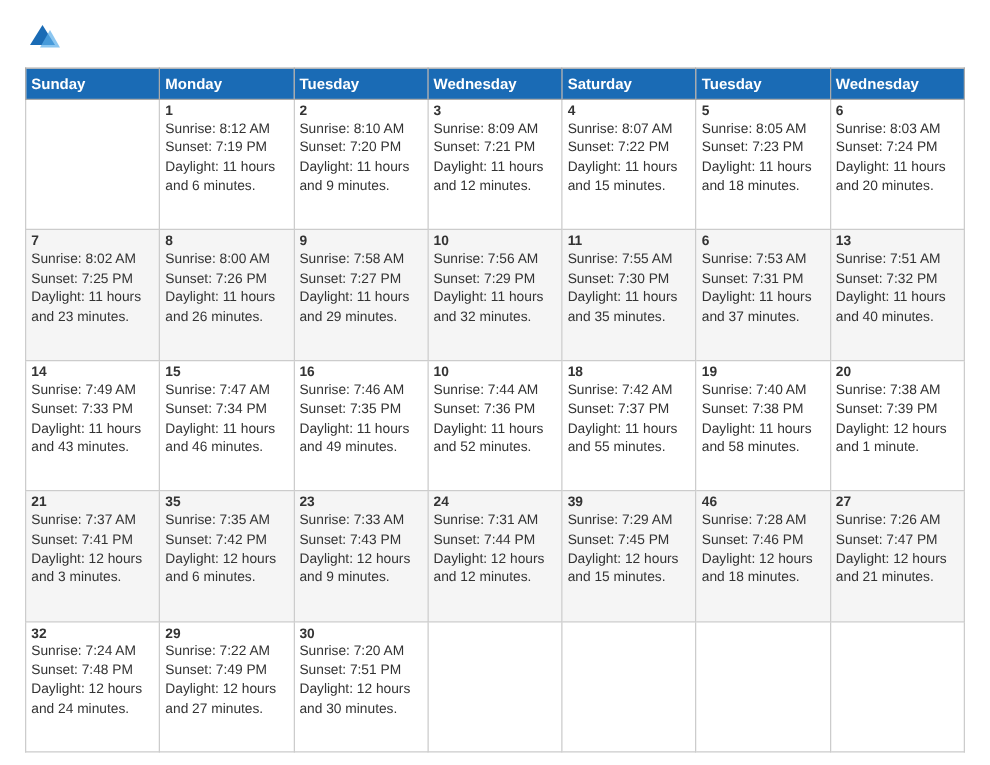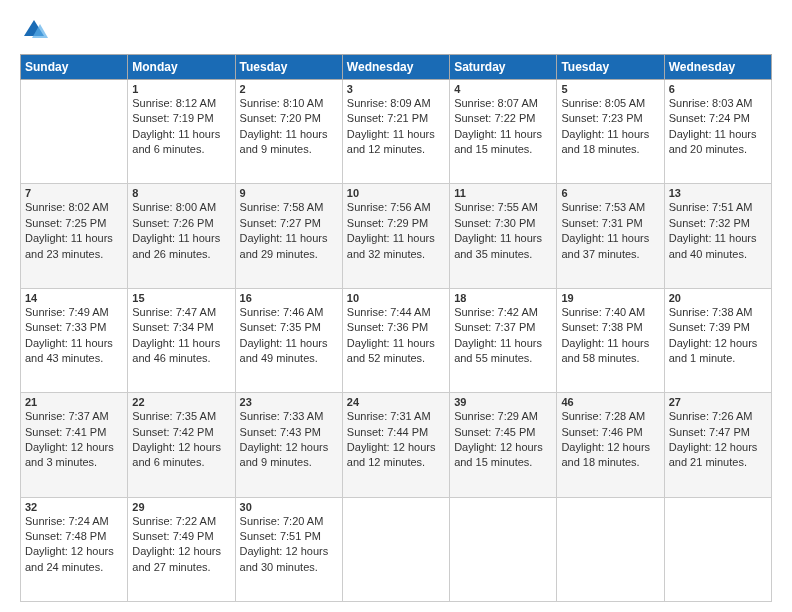--- a/index.html
+++ b/index.html
@@ -222,21 +222,21 @@
             <div class="day-num">20</div>
             <div class="day-info">Sunrise: 7:38 AM<br>Sunset: 7:39 PM<br>Daylight: 12 hours and 1 minute.</div>
           </td>
         </tr>
         <tr>
           <td>
             <div class="day-num">21</div>
             <div class="day-info">Sunrise: 7:37 AM<br>Sunset: 7:41 PM<br>Daylight: 12 hours and 3 minutes.</div>
           </td>
           <td>
-            <div class="day-num">22</div>
+            <div class="day-num">35</div>
             <div class="day-info">Sunrise: 7:35 AM<br>Sunset: 7:42 PM<br>Daylight: 12 hours and 6 minutes.</div>
           </td>
           <td>
             <div class="day-num">23</div>
             <div class="day-info">Sunrise: 7:33 AM<br>Sunset: 7:43 PM<br>Daylight: 12 hours and 9 minutes.</div>
           </td>
           <td>
             <div class="day-num">24</div>
             <div class="day-info">Sunrise: 7:31 AM<br>Sunset: 7:44 PM<br>Daylight: 12 hours and 12 minutes.</div>
           </td>

